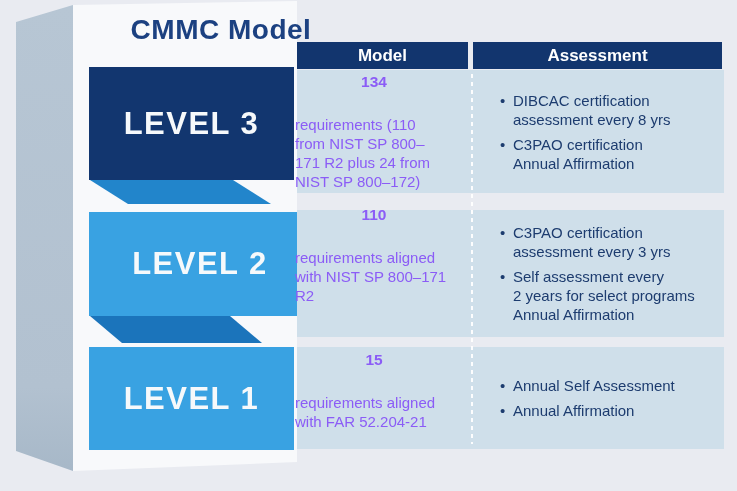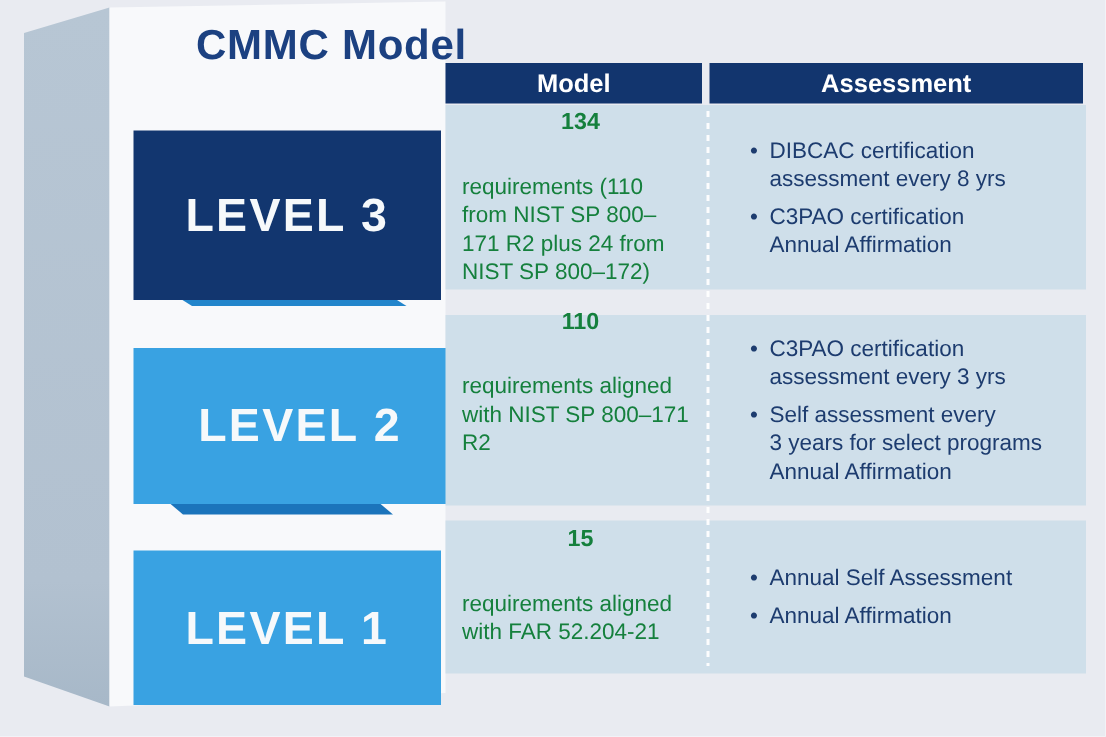--- a/index.html
+++ b/index.html
@@ -16,21 +16,21 @@
     position:absolute; left:73px; top:14px; width:224px;
     text-align:center;
     font-size:28px; font-weight:bold; color:#1c4181;
     letter-spacing:0.5px;
     margin-left:36px;
   }
 
   .level-box {
     position:absolute;
     display:flex; align-items:center; justify-content:center;
-    color:#f6f9fb; font-weight:bold; font-size:31px; letter-spacing:1.5px;margin-top:20px;
+    color:#f6f9fb; font-weight:bold; font-size:31px; letter-spacing:1.5px;
   }
   .level-3 { left:89px; top:67px;  width:205px; height:113px; background:#12366f; }
   .level-2 { left:89px; top:212px; width:222px; height:104px; background:#39a2e2; }
   .level-1 { left:89px; top:347px; width:205px; height:103px; background:#39a2e2; }
 
   .col-header {
     position:absolute; top:42px; height:27px;
     background:#12356e; color:#ffffff;
     display:flex; align-items:center; justify-content:center;
     font-size:17px; font-weight:bold;
@@ -47,24 +47,24 @@
   .row-1 { top:347px; height:102px; }
 
   .col-divider {
     position:absolute; left:471px; top:74px; width:2px; height:370px;
     background-image:repeating-linear-gradient(to bottom,
       rgba(255,255,255,0.95) 0px, rgba(255,255,255,0.95) 4px,
       rgba(255,255,255,0) 4px, rgba(255,255,255,0) 8px);
   }
 
   .model-cell {
-    position:absolute; left:297px; width:171px;
+    position:absolute; left:284px; width:171px;
     display:flex; flex-direction:column; justify-content:center;
     box-sizing:border-box; padding-left:11px; padding-right:2px;
-    color:#15803d; font-size:15px; line-height:19px;gap:24px;
+    color:#8b5cf6; font-size:15px; line-height:19px;gap:24px;
   }
   .mc-3 { top:70px;  height:123px; }
   .mc-2 { top:210px; height:90px; }
   .mc-1 { top:347px; height:86px; }
   .model-number { text-align:center; font-weight:bold; font-size:15.5px; }
   .model-body { white-space:pre-line; text-align:left; }
 
   .assessment-cell {
     position:absolute; left:474px; width:250px;
     display:flex; flex-direction:column; justify-content:center;
@@ -159,21 +159,21 @@
 
   <div class="assessment-cell ac-2">
     <div class="bullet-item">
       <span class="bullet-dot">•</span>
       <span class="bullet-text">C3PAO certification
 assessment every 3 yrs</span>
     </div>
     <div class="bullet-item">
       <span class="bullet-dot">•</span>
       <span class="bullet-text">Self assessment every
-3 years for select programs
+2 years for select programs
 Annual Affirmation</span>
     </div>
   </div>
 
   <div class="assessment-cell ac-1">
     <div class="bullet-item">
       <span class="bullet-dot">•</span>
       <span class="bullet-text">Annual Self Assessment</span>
     </div>
     <div class="bullet-item">

